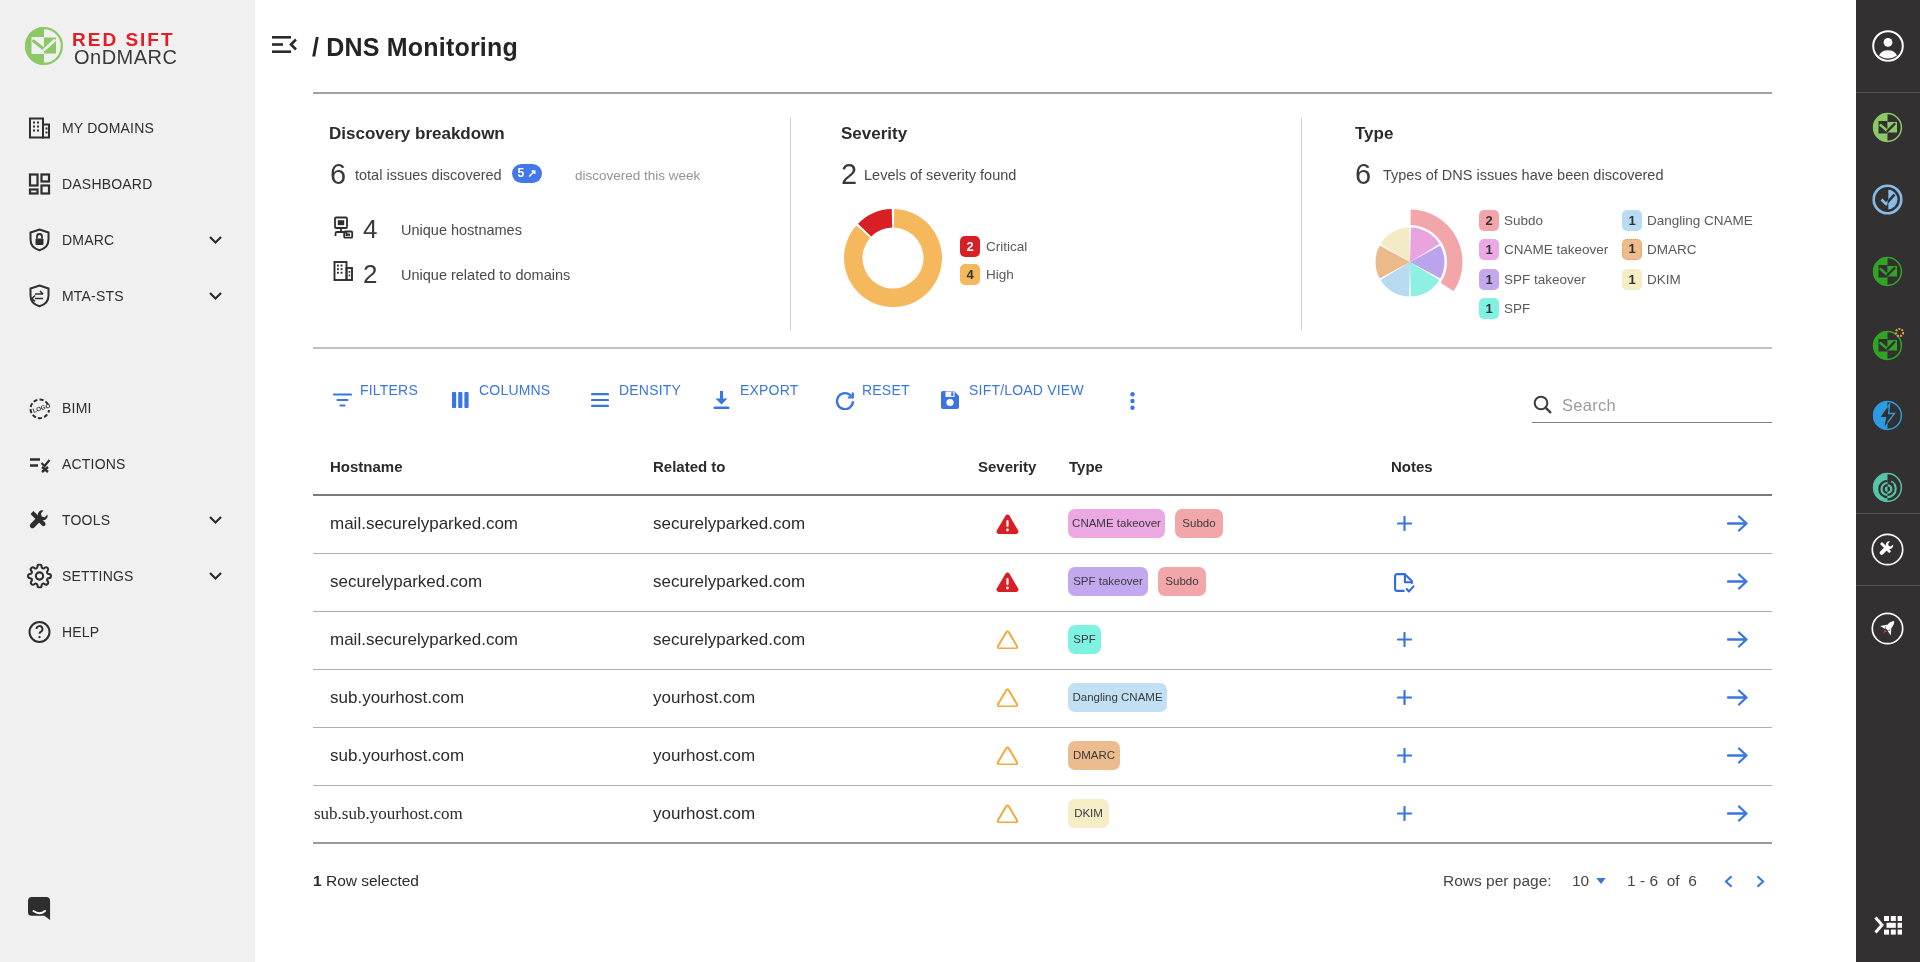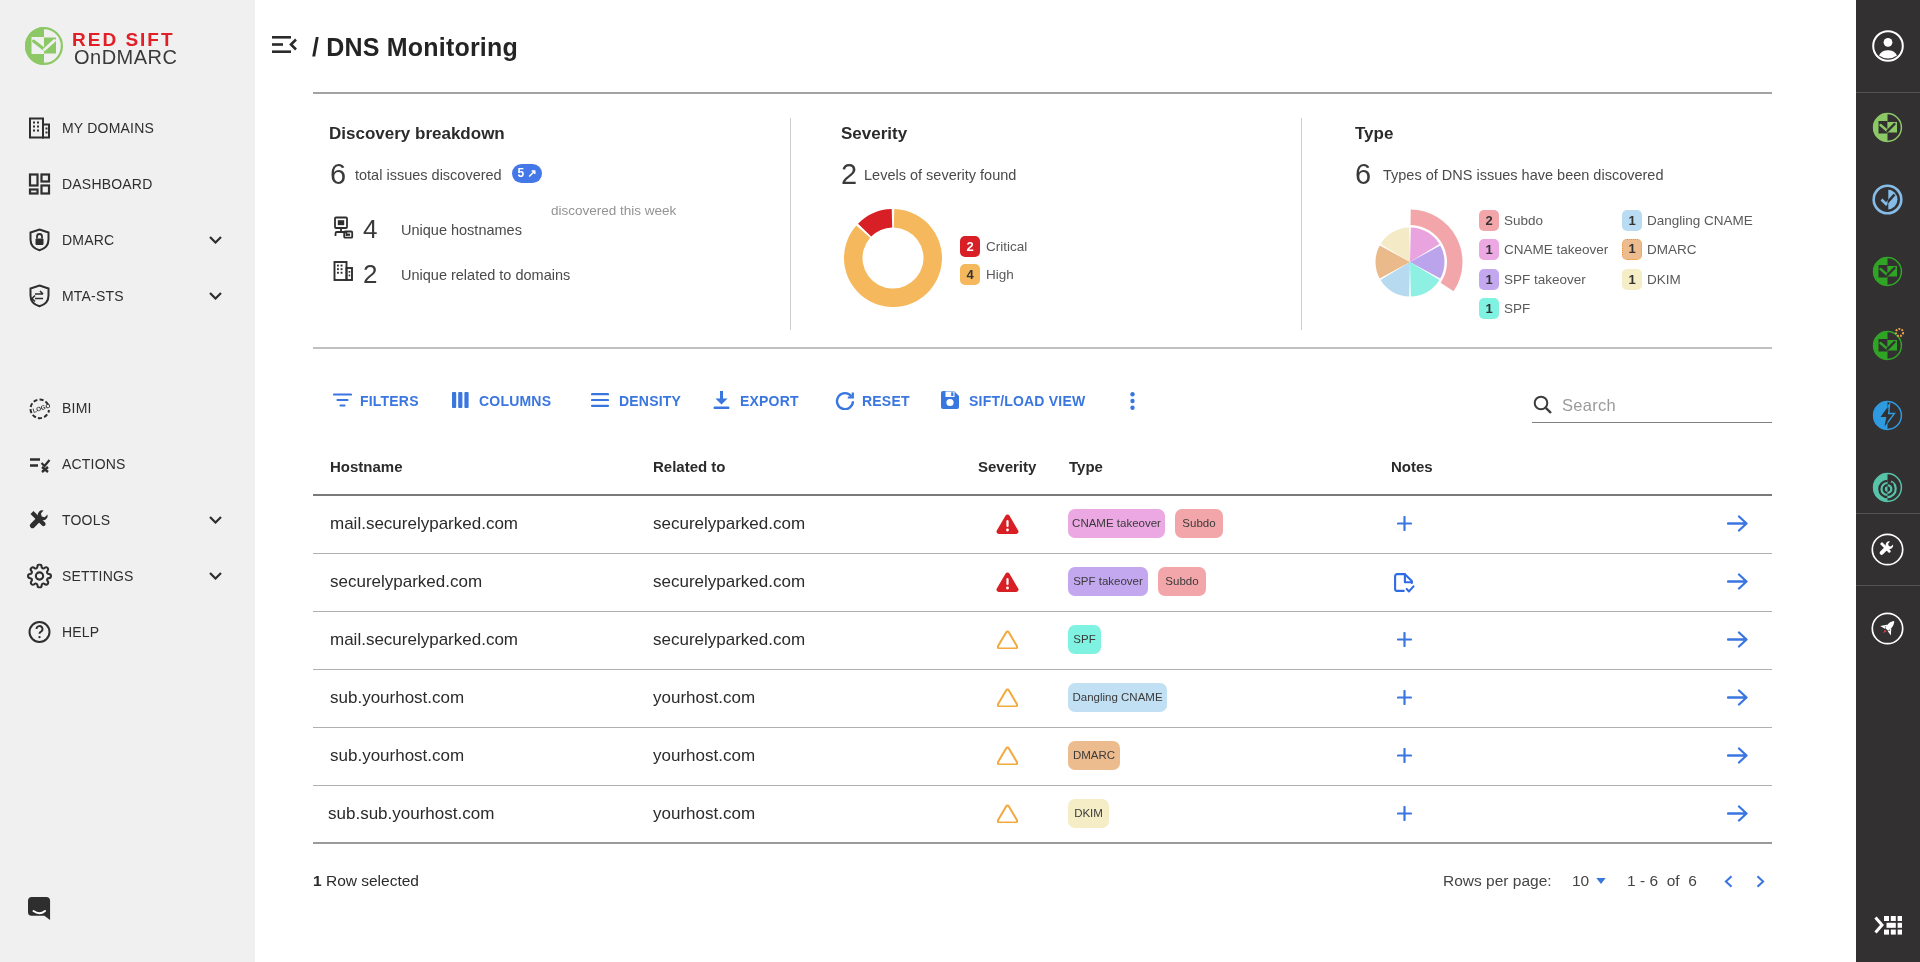--- a/index.html
+++ b/index.html
@@ -25,21 +25,21 @@
 .panelh { position:absolute; font-size:17px; font-weight:bold; color:#2b2b2b; }
 .bignum { position:absolute; font-size:29px; font-weight:400; color:#3a3a3a; }
 .ptext { position:absolute; font-size:14.5px; color:#4a4a4a; }
 .gtext { position:absolute; font-size:13.5px; color:#939393; }
 .midnum { position:absolute; font-size:26px; font-weight:400; color:#3a3a3a; }
 
 .chip { position:absolute; height:29px; line-height:29px; border-radius:7px; font-size:11.5px; color:#3a3a3a; text-align:center; white-space:nowrap; }
 .lgchip { position:absolute; width:20px; height:21px; border-radius:5px; text-align:center; line-height:21px; font-size:13px; font-weight:bold; color:#333; }
 .lglabel { position:absolute; font-size:13.5px; color:#5a5a5a; }
 
-.tbtn { position:absolute; top:393px; font-size:14px; font-weight:bold; letter-spacing:0.2px; color:#3a76e0; }
+.tbtn { position:absolute; top:382px; font-size:14px; font-weight:normal; letter-spacing:0.2px; color:#3a76e0; }
 .thead { position:absolute; font-size:15px; font-weight:bold; color:#2b2b2b; }
 .cell { position:absolute; font-size:17px; color:#2b2b2b; }
 .rowline { position:absolute; left:313px; width:1459px; height:1.5px; background:#b0b0b0; }
 </style>
 </head>
 <body>
 
 <div id="leftbar">
 
   <svg class="abs" style="left:24px;top:26px" width="40" height="40" viewBox="0 0 40 40">
@@ -276,21 +276,21 @@
 <h1 class="title">/ DNS Monitoring</h1>
 <div class="hline" style="left:313px;top:92px;width:1459px;height:1.5px;background:#a3a3a3;"></div>
 
 <div class="vline" style="left:790px;top:118px;height:212px;"></div>
 <div class="vline" style="left:1301px;top:118px;height:212px;"></div>
 
 <div class="panelh" style="left:329px;top:124px;">Discovery breakdown</div>
 <div class="bignum" style="left:330px;top:158px;">6</div>
 <div class="ptext" style="left:355px;top:167px;">total issues discovered</div>
 <div class="abs" style="left:512px;top:164px;width:30px;height:19px;border-radius:10px;background:#4478e8;color:#fff;font-size:12px;font-weight:bold;text-align:center;line-height:19px;">5&nbsp;<span style="font-size:11px;">↗</span></div>
-<div class="gtext" style="left:551px;top:168px;margin-top:35px;">discovered this week</div>
+<div class="gtext" style="left:575px;top:168px;">discovered this week</div>
 <svg class="abs" style="left:331px;top:215px" width="24" height="24" viewBox="0 0 24 24" fill="none" stroke="#2e2e2e" stroke-width="1.8">
   <rect x="4" y="2.5" width="12" height="10.5" rx="1"></rect>
   <rect x="6.8" y="5.2" width="6.4" height="5" fill="#2e2e2e" stroke="none"></rect>
   <path d="M10 13 v3.5 M4.5 21 v-2.5 a1.5 1.5 0 0 1 1.5 -1.5 h8 a1.5 1.5 0 0 1 1.5 1.5 V21"></path>
   <rect x="13.2" y="16.5" width="8" height="6.2" rx="1"></rect>
   <rect x="15.3" y="18.6" width="3.8" height="2.2" fill="#2e2e2e" stroke="none"></rect>
 </svg>
 <div class="midnum" style="left:363px;top:214px;">4</div>
 <div class="ptext" style="left:401px;top:222px;">Unique hostnames</div>
 <svg class="abs" style="left:331px;top:259px" width="24" height="24" viewBox="0 0 24 24" fill="none" stroke="#2e2e2e" stroke-width="1.9">
@@ -479,21 +479,21 @@
     <path d="M10.5 1.6 a1.6 1.6 0 0 1 1.4 0.8 l8 13.7 a1.6 1.6 0 0 1 -1.4 2.4 h-16 a1.6 1.6 0 0 1 -1.4 -2.4 l8 -13.7 a1.6 1.6 0 0 1 1.4 -0.8 Z"></path>
   </svg>
 
 <svg class="abs" style="left:1397px;top:748px" width="15" height="15" viewBox="0 0 15 15" fill="none" stroke="#3a76e0" stroke-width="2.2" stroke-linecap="round">
     <path d="M7.5 1 v13 M1 7.5 h13"></path>
   </svg>
 <svg class="abs" style="left:1727px;top:747px" width="21" height="17" viewBox="0 0 21 17" fill="none" stroke="#3a76e0" stroke-width="2.3" stroke-linecap="round" stroke-linejoin="round">
     <path d="M1 8.5 h18 M12 1.5 l7.5 7 L12 15.5"></path>
   </svg>
 <div class="rowline" style="top:784.5px;"></div>
-<div class="cell" style="left:328px;top:804px;">sub.sub.yourhost.com</div>
+<div class="cell" style="left:314px;top:804px;font-family:Liberation Serif, serif;">sub.sub.yourhost.com</div>
 <div class="cell" style="left:653px;top:804px;">yourhost.com</div>
 <svg class="abs" style="left:997px;top:804px" width="21" height="19" viewBox="0 0 21 19" fill="none" stroke="#f2a93d" stroke-width="2" stroke-linejoin="round">
     <path d="M10.5 1.6 a1.6 1.6 0 0 1 1.4 0.8 l8 13.7 a1.6 1.6 0 0 1 -1.4 2.4 h-16 a1.6 1.6 0 0 1 -1.4 -2.4 l8 -13.7 a1.6 1.6 0 0 1 1.4 -0.8 Z"></path>
   </svg>
 
 <svg class="abs" style="left:1397px;top:806px" width="15" height="15" viewBox="0 0 15 15" fill="none" stroke="#3a76e0" stroke-width="2.2" stroke-linecap="round">
     <path d="M7.5 1 v13 M1 7.5 h13"></path>
   </svg>
 <svg class="abs" style="left:1727px;top:805px" width="21" height="17" viewBox="0 0 21 17" fill="none" stroke="#3a76e0" stroke-width="2.3" stroke-linecap="round" stroke-linejoin="round">
     <path d="M1 8.5 h18 M12 1.5 l7.5 7 L12 15.5"></path>

